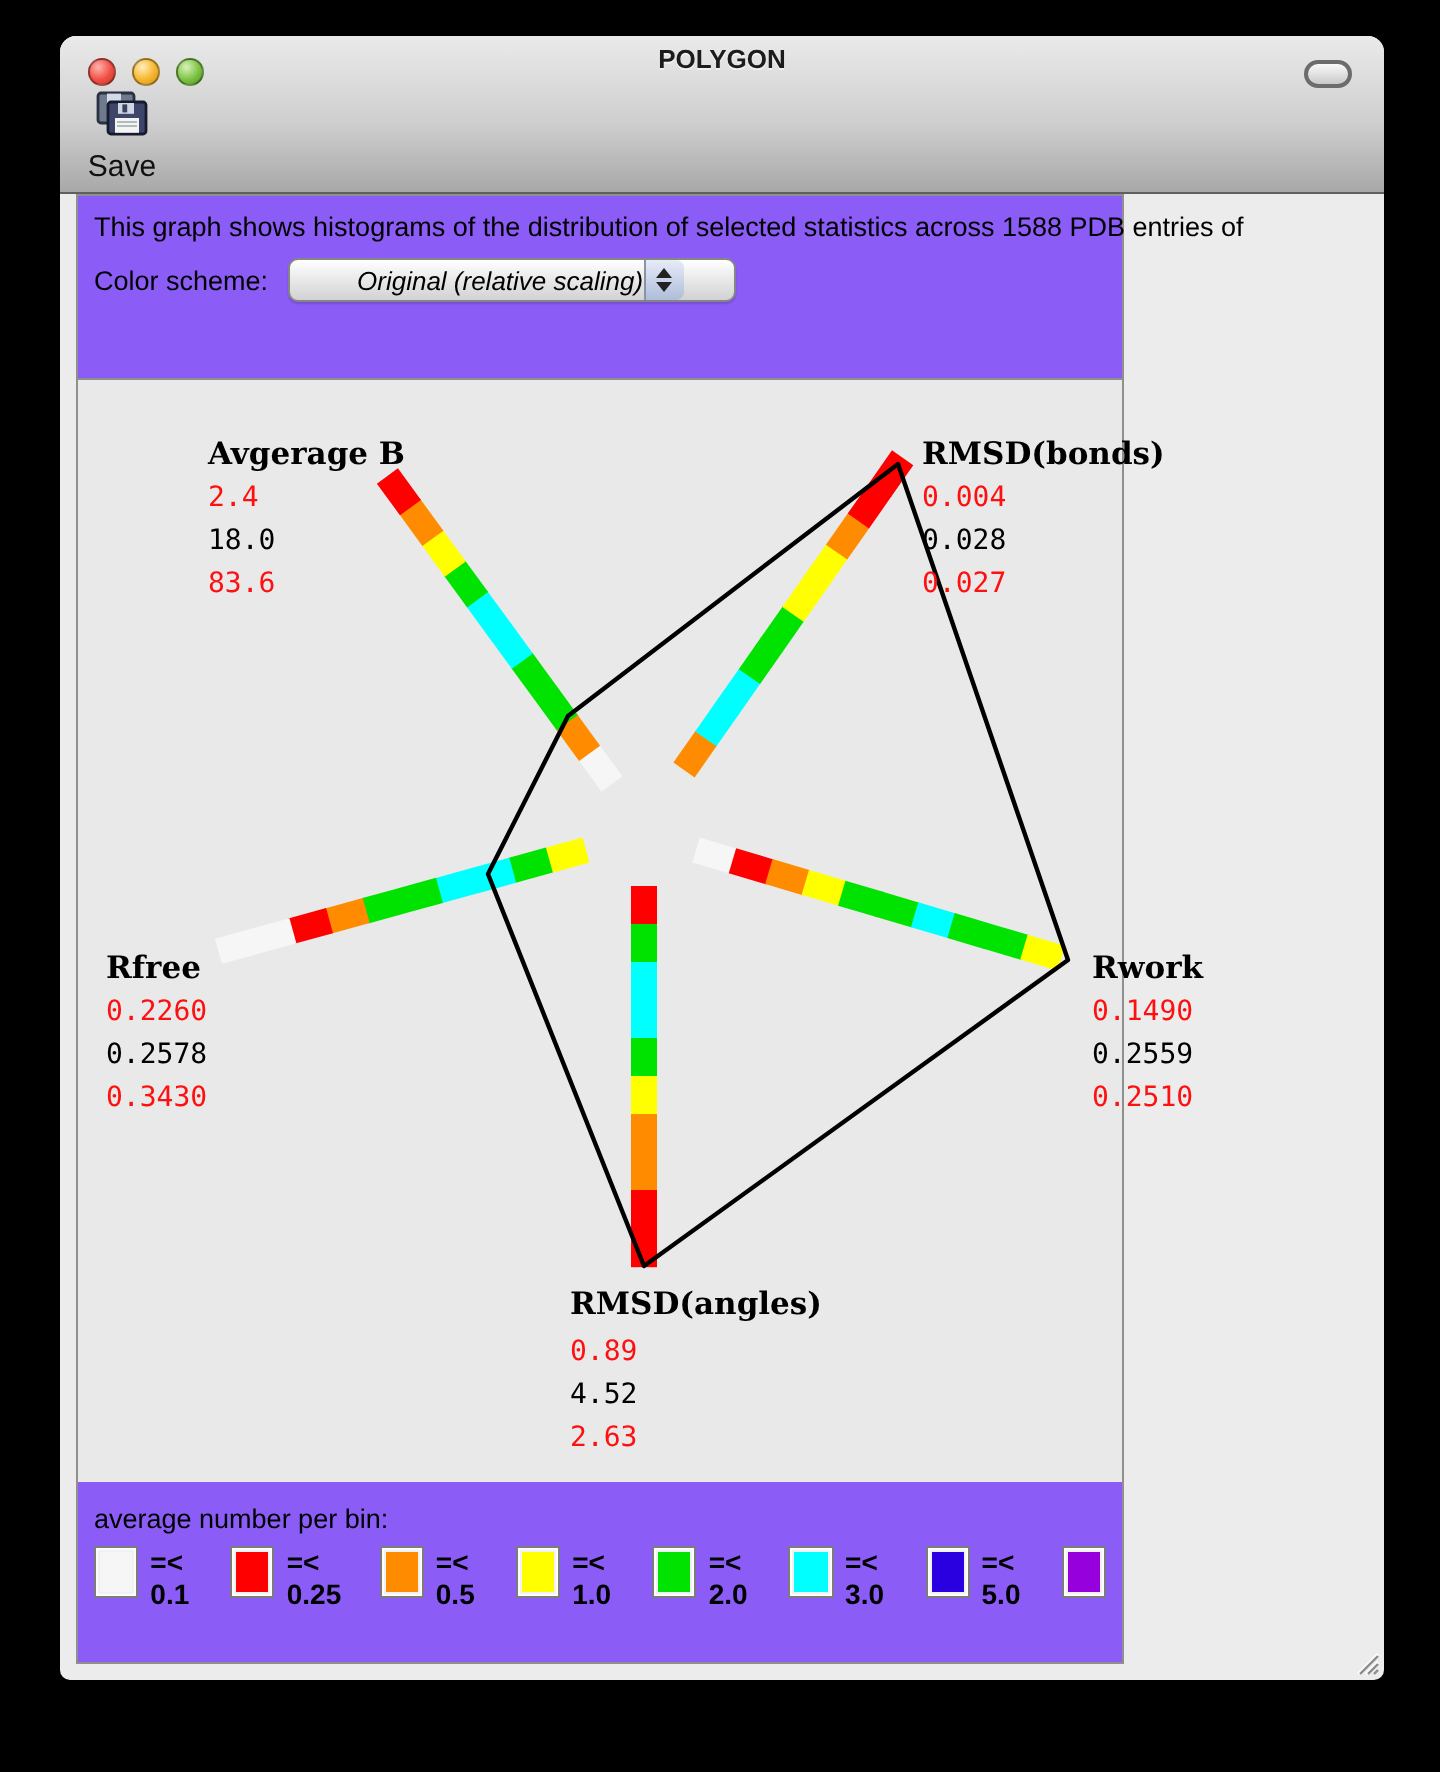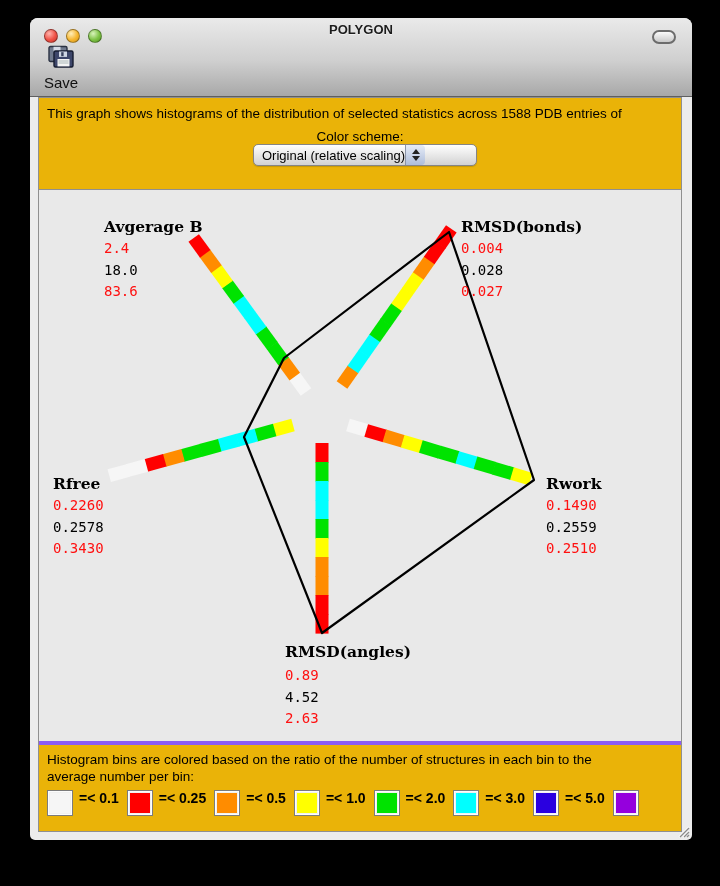--- a/index.html
+++ b/index.html
@@ -18,29 +18,29 @@
   .light{width:14px;height:14px;border-radius:50%;border:1px solid rgba(0,0,0,.35);box-sizing:border-box;}
   .light.red{background:radial-gradient(circle at 35% 30%,#ffb3ac,#f05045 55%,#bf382e);}
   .light.yellow{background:radial-gradient(circle at 35% 30%,#ffeebb,#f6b52e 55%,#cf951d);}
   .light.green{background:radial-gradient(circle at 35% 30%,#d8f3bb,#7cc243 55%,#559328);}
   .lozenge{position:absolute;right:16px;top:12px;width:20px;height:10px;border:2px solid #6c6c6c;
     border-radius:7px;background:linear-gradient(#fafafa,#c9c9c9);}
   .save-btn{position:absolute;left:12px;top:27px;width:38px;text-align:center;cursor:default;}
   .save-btn .lbl{font-size:15px;color:#111;margin-top:1px;}
 
   
-  .content{position:absolute;left:8px;top:79px;width:644px;height:735px;box-sizing:border-box;
-    border:1px solid #8f8f8f;background:#eab308;}
+  .content{position:absolute;left:8px;top:79px;width:524px;height:735px;box-sizing:border-box;
+    border:1px solid #8f8f8f;background:#8b5cf6;}
   .panel-desc{height:92px;box-sizing:border-box;border-bottom:1px solid #8f8f8f;padding:7px 8px 0 8px;
     font-size:13.5px;color:#000;}
   .panel-desc .dline{line-height:17px;white-space:pre;}
-  .scheme-row{display:flex;align-items:center;margin-top:7px;font-size:13.5px;flex-direction:column;}
+  .scheme-row{display:flex;align-items:center;margin-top:7px;font-size:13.5px;}
   .dropdown{margin-left:10px;width:224px;height:22px;box-sizing:border-box;border:1px solid #858585;
     border-radius:5px;background:linear-gradient(#ffffff,#d2d2d2);display:flex;align-items:center;
-    justify-content:flex-start;font-size:13px;box-shadow:0 1px 1px rgba(0,0,0,.15);}
+    justify-content:center;font-size:13px;box-shadow:0 1px 1px rgba(0,0,0,.15);font-style:italic;}
   .dropdown .val{padding-left:8px;}
   .stepper{width:19px;height:100%;border-left:1px solid #8a93a6;border-radius:0 4px 4px 0;
     background:linear-gradient(#e6ecf7,#aebdda);display:flex;flex-direction:column;align-items:center;justify-content:center;}
   .arr-up{width:0;height:0;border-left:4px solid transparent;border-right:4px solid transparent;border-bottom:5px solid #222;margin-bottom:2px;}
   .arr-down{width:0;height:0;border-left:4px solid transparent;border-right:4px solid transparent;border-top:5px solid #222;}
 
   .panel-plot{height:555px;box-sizing:border-box;border-bottom:4px solid #8b5cf6;background:#e9e9e9;}
   .panel-plot svg{display:block;}
   .axis-label{font-family:"DejaVu Serif",serif;font-weight:bold;font-size:15.5px;fill:#000;}
   .axis-val{font-family:"DejaVu Sans Mono",monospace;font-size:14px;}
@@ -180,21 +180,20 @@
           <text x="246" y="511.5" class="axis-val" fill="#000000">4.52</text>
           <text x="246" y="533" class="axis-val" fill="#ff1010">2.63</text>
           <text x="14" y="299" class="axis-label">Rfree</text>
           <text x="14" y="320" class="axis-val" fill="#ff1010">0.2260</text>
           <text x="14" y="341.5" class="axis-val" fill="#000000">0.2578</text>
           <text x="14" y="363" class="axis-val" fill="#ff1010">0.3430</text>
         </svg>
     </div>
 
     <div class="panel-legend">
-      <div class="lline">Histogram bins are colored based on the ratio of the number of structures in each bin to the</div>
       <div class="lline">average number per bin:</div>
       <div class="bins" id="legend-bins">
           <span class="bin-swatch">
             <span class="c" style="display: block; background: rgb(246, 246, 246);"></span>
           </span>
           <span class="bin-label">=&lt; 0.1</span>
           <span class="bin-swatch">
             <span class="c" style="display: block; background: rgb(255, 0, 0);"></span>
           </span>
           <span class="bin-label">=&lt; 0.25</span>

